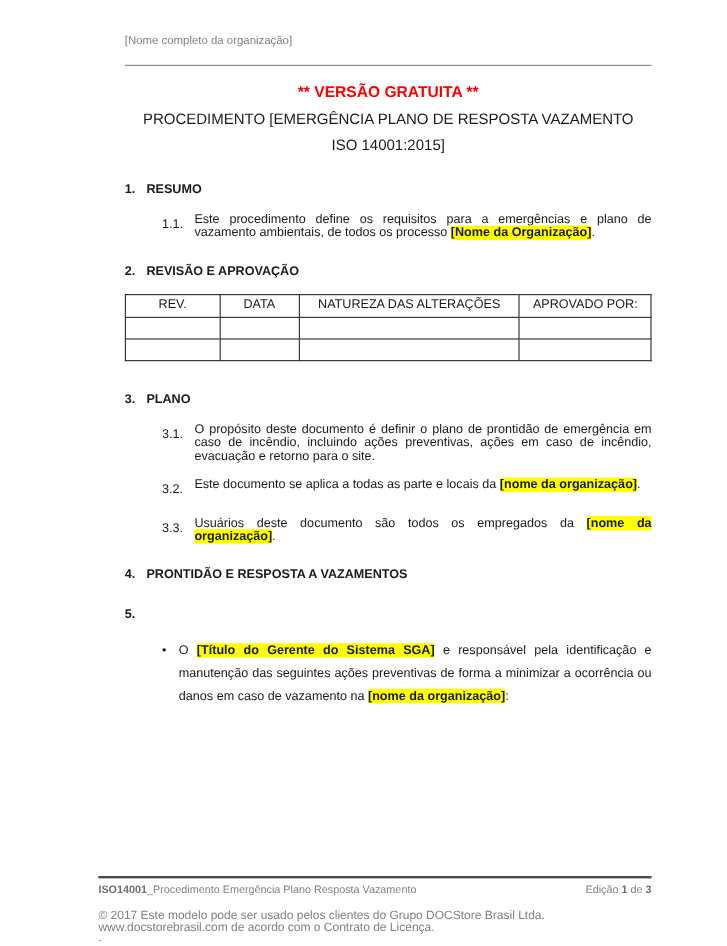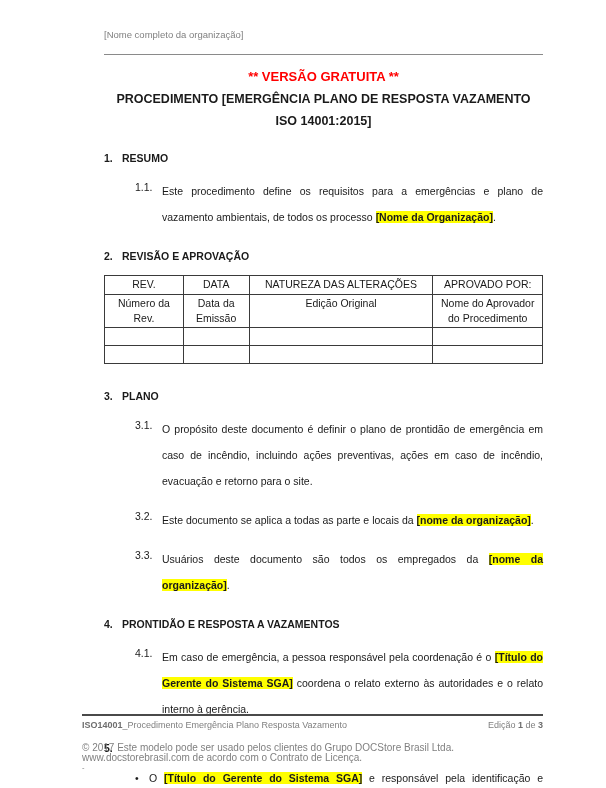--- a/index.html
+++ b/index.html
@@ -17,42 +17,42 @@
     box-sizing:border-box;
     margin-left:32px;
   }
   
   .hdr { font-size:9.5px; line-height:14.5px; color:var(--c-muted,#808080); }
   .hdr b { font-weight:700; }
   .hdr-rule { border:none; border-top:1px solid #8a8a8a; margin:11px 0 0 0; }
   
   .title-block { text-align:center; margin-top:14px; }
   .banner { color:var(--c-banner,#ff0000); font-weight:700; font-size:13px; line-height:16px; }
-  .doc-title { font-weight:700; font-size:12.5px; line-height:22px; margin:3px auto 0; max-width:432px; }
+  .doc-title { font-weight:400; font-size:12.5px; line-height:22px; margin:3px auto 0; max-width:432px; }
   
   .sec-h { display:flex; font-weight:700; font-size:10.5px; line-height:14px; margin-top:19px; }
   .sec-h.mt-lg { margin-top:25px; }
   .sec-h .n { width:18px; flex:none; }
   
   .para { display:flex; margin:13px 0 0 31px; font-size:10.5px; }
   .para .n { width:27px; flex:none; line-height:19px; }
-  .para .t { flex:1; text-align:justify; line-height:26px; }
+  .para .t { flex:1; text-align:justify; line-height:11px; }
   
   .bullet { display:flex; margin:14px 0 0 31px; font-size:10.5px; }
   .bullet .m { width:14px; flex:none; line-height:19px; }
   .bullet .t { flex:1; text-align:justify; line-height:19px; }
   
   .hl { background:var(--c-highlight,#ffff00); font-weight:700; }
   
   table.rev { width:100%; border-collapse:collapse; margin-top:12px; font-size:10.5px; table-layout:fixed; }
   .rev th, .rev td { border:1px solid #3a3a3a; text-align:center; vertical-align:top; padding:1px 3px; line-height:15px; }
   .rev th { font-weight:400; height:16px; }
   .rev td { height:15px; }
   
-  .footer { position:absolute; left:82px; right:63px; top:714px; color:var(--c-muted,#808080); }
+  .footer { position:absolute; left:82px; right:63px; top:730px; color:var(--c-muted,#808080); }
   .footer-rule { border:none; border-top:2px solid #4a4a4a; margin:0 0 4px 0; }
   .f1 { display:flex; justify-content:space-between; font-size:9px; line-height:11px; }
   .f1 b { font-weight:700; color:#6e6e6e; }
   .f2 { font-size:10px; line-height:10px; margin-top:12px; }
   .f3 { font-size:7.5px; line-height:10px; }
 </style>
 </head>
 <body>
 
 <div class="page">
@@ -90,26 +90,20 @@
     <thead>
       <tr>
         <th>REV.</th>
         <th>DATA</th>
         <th>NATUREZA DAS ALTERAÇÕES</th>
         <th>APROVADO POR:</th>
       </tr>
     </thead>
     <tbody>
       <tr>
-        <td>Número da Rev.</td>
-        <td>Data da Emissão</td>
-        <td>Edição Original</td>
-        <td>Nome do Aprovador do Procedimento</td>
-      </tr>
-      <tr>
         <td></td>
         <td></td>
         <td></td>
         <td></td>
       </tr>
       <tr>
         <td></td>
         <td></td>
         <td></td>
         <td></td>
@@ -131,24 +125,20 @@
   </div>
   <div class="para">
     <span class="n">3.3.</span>
     <span class="t"><span>Usuários deste documento são todos os empregados da </span><span class="hl">[nome da organização]</span><span>.</span></span>
   </div>
 
   <div class="sec-h">
     <span class="n">4.</span>
     <span>PRONTIDÃO E RESPOSTA A VAZAMENTOS</span>
   </div>
-  <div class="para">
-    <span class="n">4.1.</span>
-    <span class="t"><span>Em caso de emergência, a pessoa responsável pela coordenação é o </span><span class="hl">[Título do Gerente do Sistema SGA]</span><span> coordena o relato externo às autoridades e o relato interno à gerência.</span></span>
-  </div>
 
   <div class="sec-h">
     <span class="n">5.</span>
   </div>
   <div class="bullet">
     <span class="m">•</span>
     <span class="t"><span>O </span><span class="hl">[Título do Gerente do Sistema SGA]</span><span> e responsável pela identificação e manutenção das seguintes ações preventivas de forma a minimizar a ocorrência ou danos em caso de vazamento na </span><span class="hl">[nome da organização]</span><span>:</span></span>
   </div>
 
 </div>

